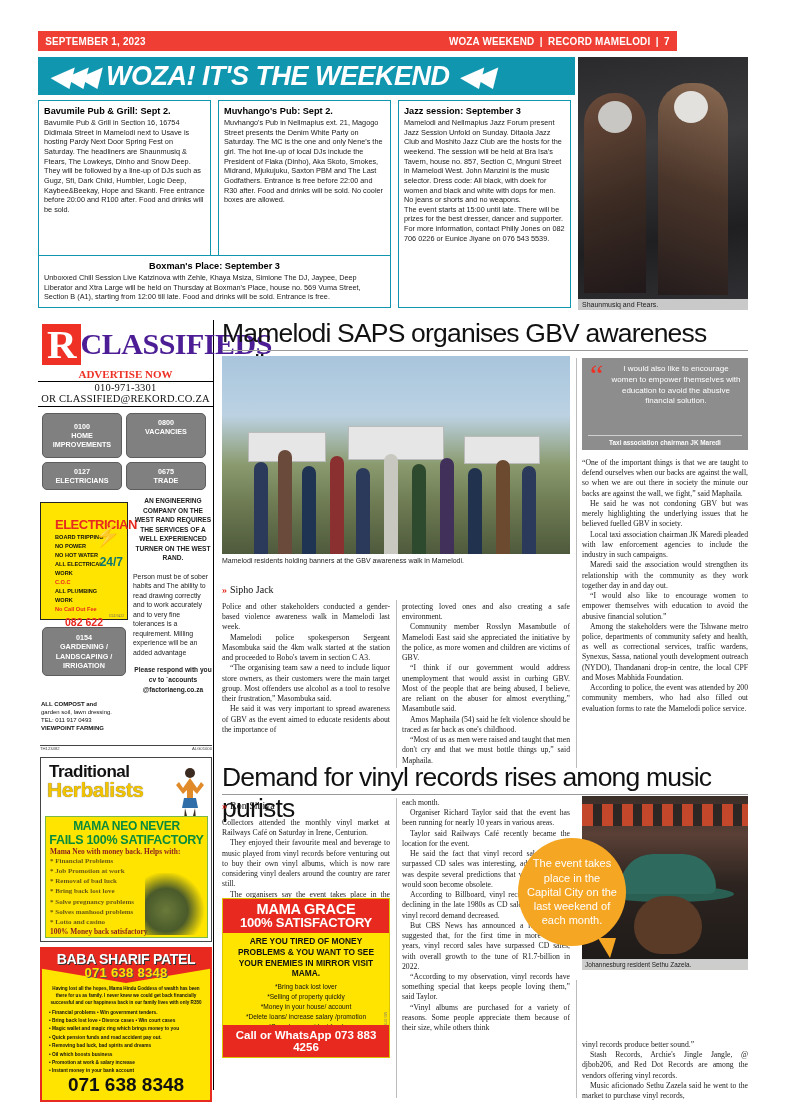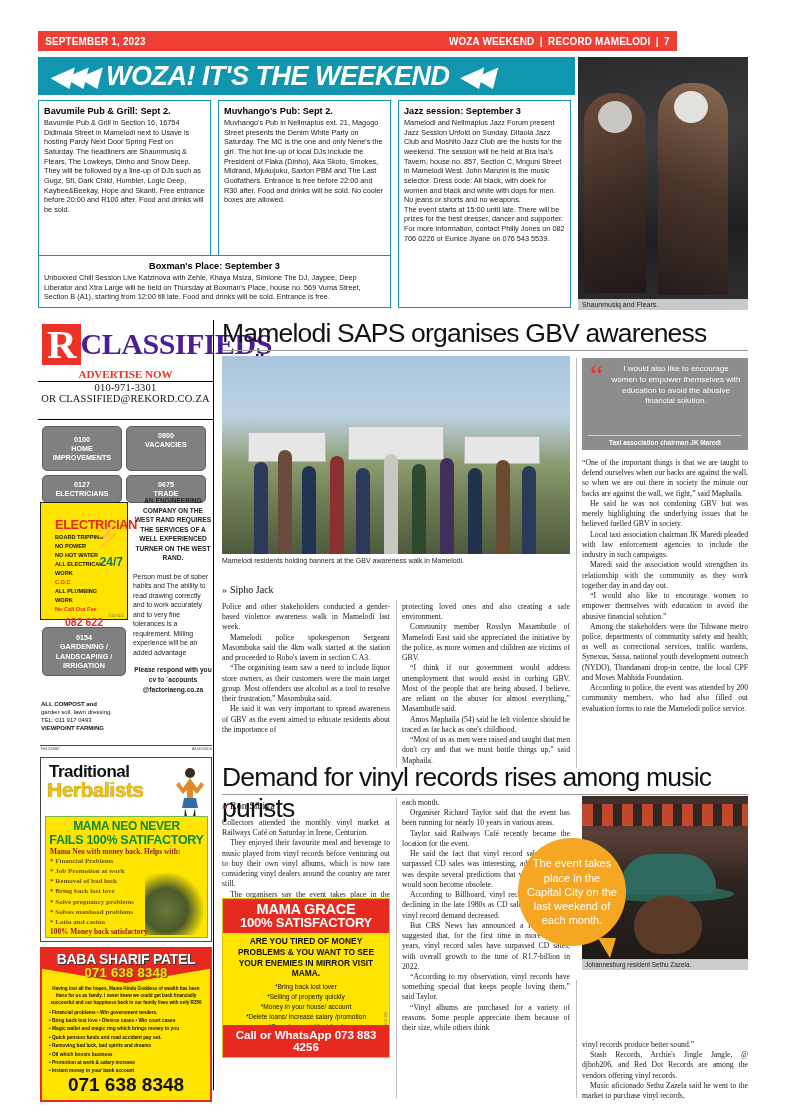--- a/index.html
+++ b/index.html
@@ -94,21 +94,21 @@
   }
   .cls-adnow {
     text-align: center; color: #ee3124; font-weight: bold;
     font-family: "Liberation Serif", serif; font-size: 11px; margin-top: 3px;
     border-bottom: 1px solid #000; padding-bottom: 1px;
   }
   .cls-phone, .cls-mail {
     text-align: center; font-family: "Liberation Serif", serif; font-size: 10.5px;
     color: #111; letter-spacing: 0.2px;
   }
-  .cls-mail { border-bottom: 1px solid #000; padding-bottom: 15px; text-align: center; }
+  .cls-mail { border-bottom: 1px solid #000; padding-bottom: 2px; text-align: center; }
 
   .cat-grid { display: flex; flex-wrap: wrap; gap: 4px; padding: 6px 4px 0 4px; }
   .cat-btn {
     background: #808080; color: #fff; border-radius: 5px;
     font-family: "Liberation Sans", sans-serif; font-weight: bold;
     font-size: 7.2px; text-align: center; line-height: 1.25;
     padding: 4px 2px; width: 80px; border: 1px solid #5d5d5d;
   }
   .cat-btn.tall { padding: 8px 2px; }
 

